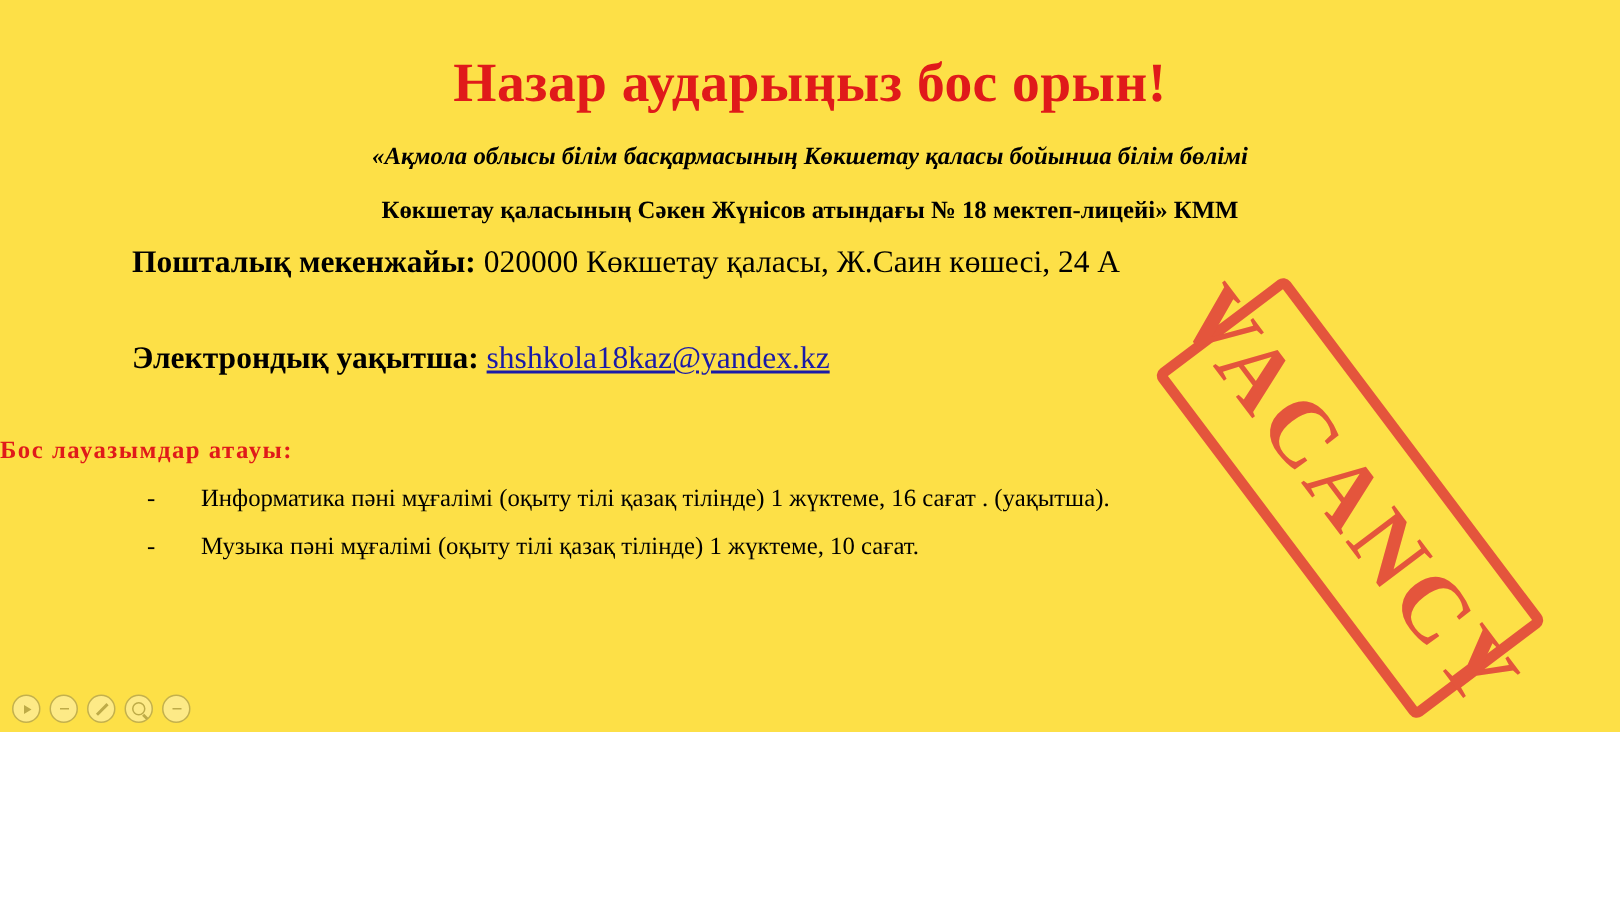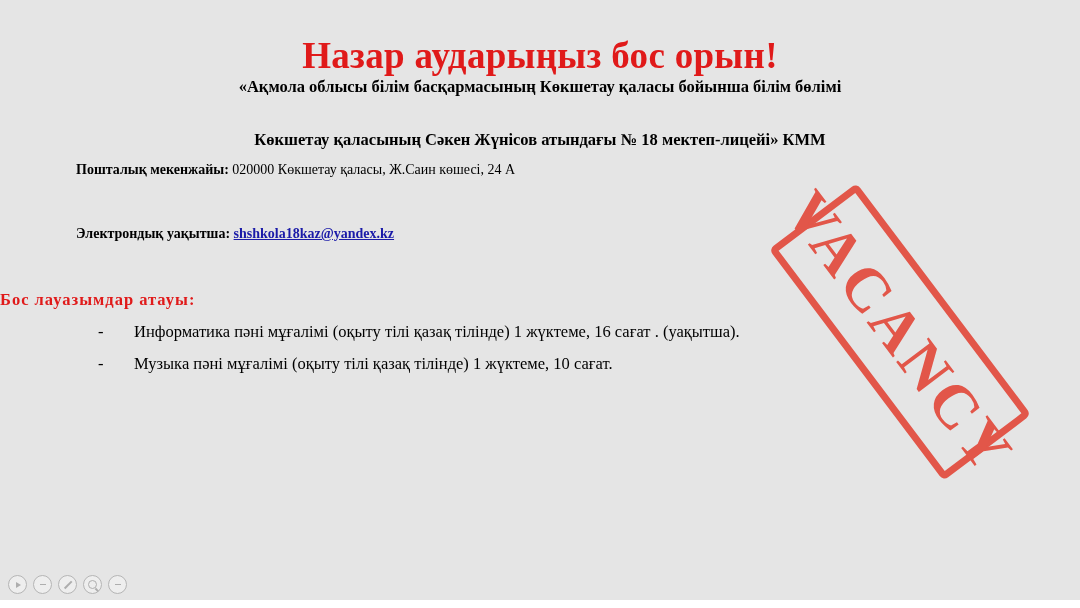--- a/index.html
+++ b/index.html
@@ -12,22 +12,22 @@
     background: #ffffff;
     font-family: "Liberation Serif", serif;
     overflow: hidden;
     position: relative;
   }
   .page {
     position: absolute;
     left: 0;
     top: 0;
     width: 1080px;
-    height: 600px;
-    background: #e5e5e5;
+    height: 488px;
+    background: #fde047;
     overflow: hidden;
   }
   .doc-title {
     position: absolute;
     left: 0;
     top: 34px;
     width: 1080px;
     text-align: center;
     color: #e01a1a;
     font-weight: bold;
@@ -35,41 +35,41 @@
     letter-spacing: 0.3px;
   }
   .org-line {
     position: absolute;
     width: 1080px;
     text-align: center;
     font-weight: bold;
     font-size: 16.5px;
     color: #000000;
   }
-  .org-line-1 { top: 77px; }
+  .org-line-1 { top: 94px; font-style: italic; }
   .org-line-2 { top: 130px; }
 
   .contact {
     position: absolute;
-    left: 76px;
-    font-size: 14px;
+    left: 88px;
+    font-size: 21px;
     color: #000000;
     white-space: nowrap;
   }
   .contact .lbl {
     font-weight: bold;
   }
   .contact-1 { top: 162px; }
   .contact-2 { top: 194px; }
   .contact-3 { top: 226px; }
 
   .email-link {
     color: #1a1aa8;
     text-decoration: underline;
-    font-weight: bold;
+    font-weight: normal;
     margin-top: 20px;
   }
 
   .vac-heading {
     position: absolute;
     left: 0;
     top: 290px;
     width: 1080px;
     text-align: left;
     color: #e01a1a;

